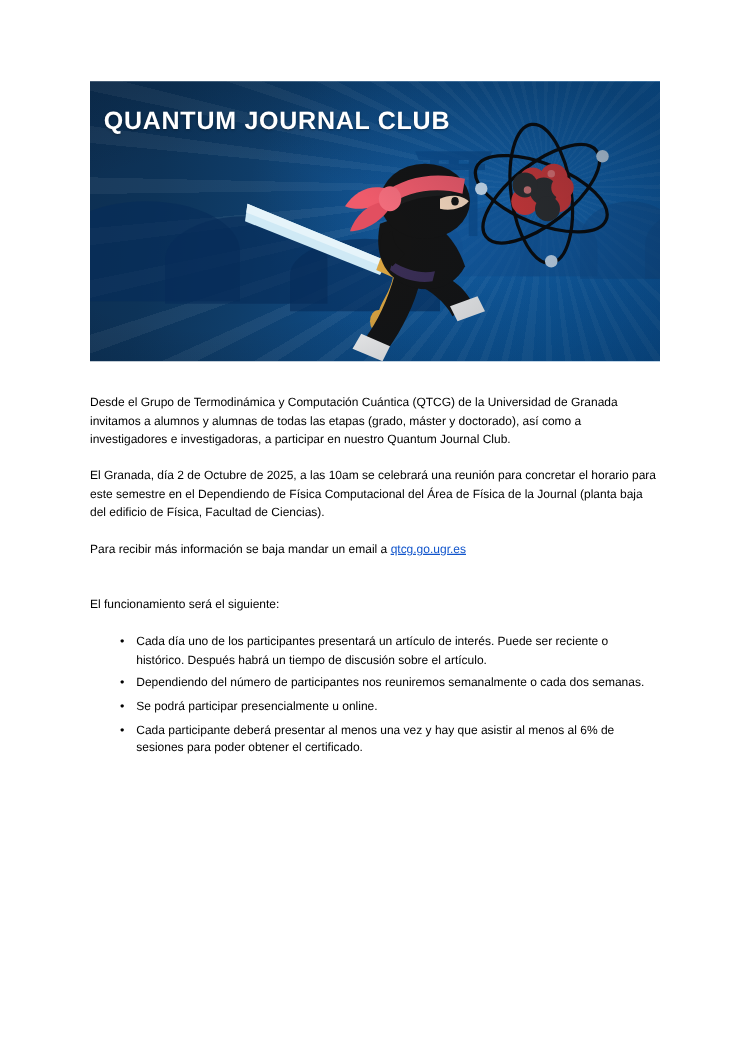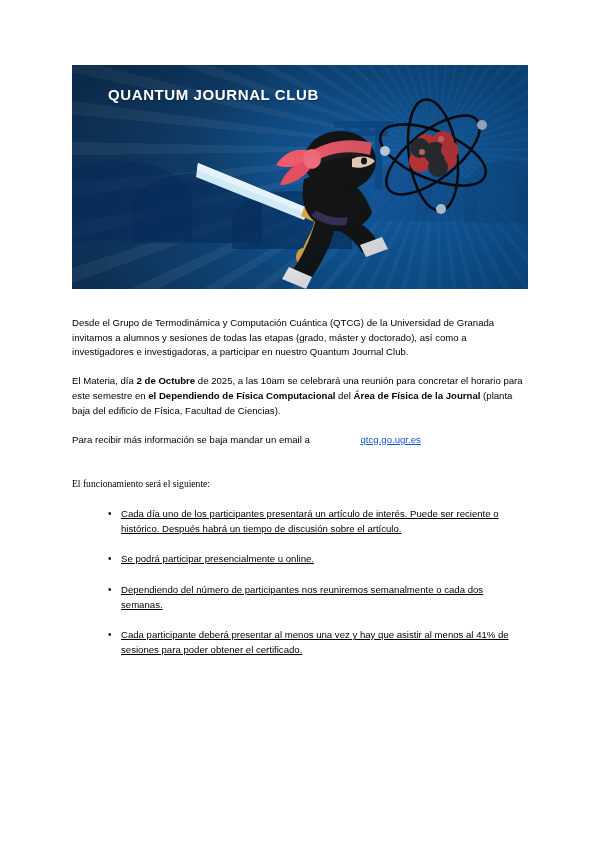--- a/index.html
+++ b/index.html
@@ -39,23 +39,23 @@
     pointer-events: none;
   }
   .banner-vignette {
     position: absolute;
     inset: 0;
     background: radial-gradient(ellipse 88% 88% at 22% 58%, rgba(0,0,0,0) 35%, rgba(3,16,32,0.40) 100%);
     pointer-events: none;
   }
   .banner-title {
     position: absolute;
-    left: 36px;
+    left: 11px;
     top: 21px;
-    font-size: 15px;
+    font-size: 20px;
     font-weight: bold;
     letter-spacing: 0.6px;
     color: #ffffff;
     white-space: nowrap;
     text-shadow: 0 1px 2px rgba(0,0,0,0.35);
   }
 
   
   .hill {
     position: absolute;
@@ -81,38 +81,36 @@
   .doc {
     position: absolute;
     left: 72px;
     top: 316px;
     width: 456px;
     font-size: 9.6px;
     line-height: 14.6px;
     color: #000000;
   }
   .para { margin: 0 0 14.6px 0; }
-  .para.tight { margin-bottom: 16px; font-family: Liberation Serif, serif; }
+  .para.tight { margin-bottom: 16px; }
   .spacer-line { height: 14.6px; }
-  b { font-weight: bold; }
+  b { font-weight: normal; }
   .link {
     color: #1155cc;
     text-decoration: underline;
-    margin-left: 48px;
   }
   ul.bullets {
     margin: 0;
     padding: 0 0 0 33px;
     list-style: none;
   }
   ul.bullets li {
     position: relative;
-    margin: 16px;
+    margin: 4px;
     padding: 0;
-    text-decoration: underline;
   }
   ul.bullets li::before {
     content: "\2022";
     position: absolute;
     left: -13px;
     top: 0;
     font-size: 10px;
     line-height: 14.6px;
   }
 </style>
@@ -204,30 +202,30 @@
 
     <ellipse cx="120" cy="42" rx="9" ry="10" fill="#f36d7c"></ellipse>
   </svg>
 
   <div class="banner-vignette"></div>
   <div class="banner-title">QUANTUM JOURNAL CLUB</div>
 </div>
 
 <div class="doc">
 
-  <p class="para">Desde el Grupo de Termodinámica y Computación Cuántica (QTCG) de la Universidad de Granada invitamos a alumnos y sesiones de todas las etapas (grado, máster y doctorado), así como a investigadores e investigadoras, a participar en nuestro Quantum Journal Club.</p>
-
-  <p class="para"><span>El Materia, día </span><b>2 de Octubre</b><span> de 2025, a las 10am se celebrará una reunión para concretar el horario para este semestre en </span><b>el Dependiendo de Física Computacional</b><span> del </span><b>Área de Física de la Journal</b><span> (planta baja del edificio de Física, Facultad de Ciencias).</span></p>
+  <p class="para">Desde el Grupo de Termodinámica y Computación Cuántica (QTCG) de la Universidad de Granada invitamos a alumnos y alumnas de todas las etapas (grado, máster y doctorado), así como a investigadores e investigadoras, a participar en nuestro Quantum Journal Club.</p>
+
+  <p class="para"><span>El Granada, día </span><b>2 de Octubre</b><span> de 2025, a las 10am se celebrará una reunión para concretar el horario para este semestre en </span><b>el Dependiendo de Física Computacional</b><span> del </span><b>Área de Física de la Journal</b><span> (planta baja del edificio de Física, Facultad de Ciencias).</span></p>
 
   <p class="para"><span>Para recibir más información se baja mandar un email a </span><a class="link" href="#">qtcg.go.ugr.es</a></p>
 
   <div class="spacer-line"></div>
 
   <p class="para tight">El funcionamiento será el siguiente:</p>
 
   <ul class="bullets">
     <li>Cada día uno de los participantes presentará un artículo de interés. Puede ser reciente o histórico. Después habrá un tiempo de discusión sobre el artículo.</li>
+    <li>Dependiendo del número de participantes nos reuniremos semanalmente o cada dos semanas.</li>
     <li>Se podrá participar presencialmente u online.</li>
-    <li>Dependiendo del número de participantes nos reuniremos semanalmente o cada dos semanas.</li>
-    <li>Cada participante deberá presentar al menos una vez y hay que asistir al menos al 41% de sesiones para poder obtener el certificado.</li>
+    <li>Cada participante deberá presentar al menos una vez y hay que asistir al menos al 6% de sesiones para poder obtener el certificado.</li>
   </ul>
 
 </div>
 
 </body></html>

